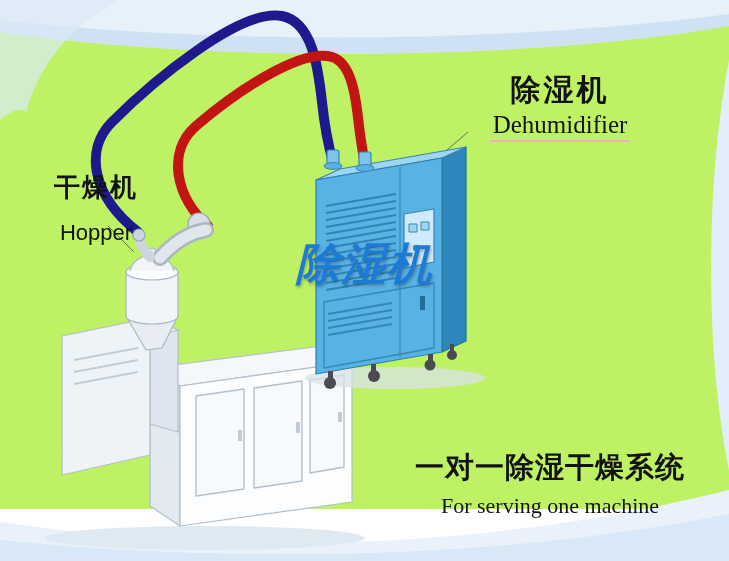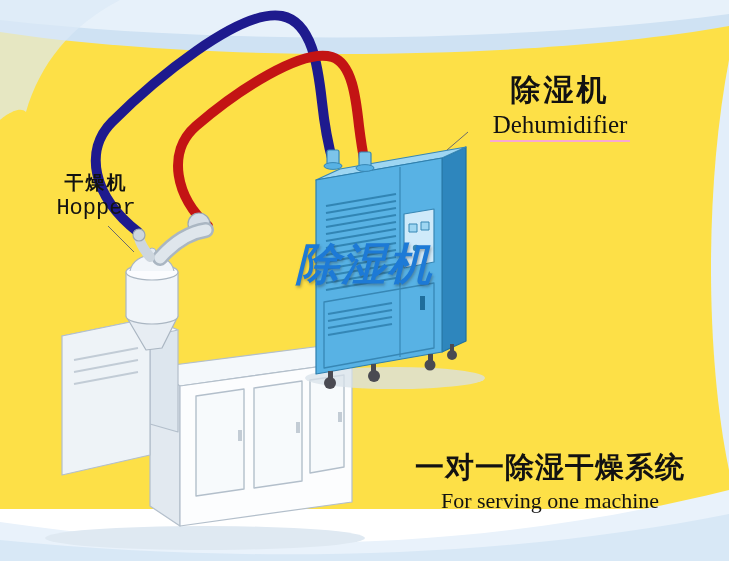--- a/index.html
+++ b/index.html
@@ -1,60 +1,60 @@
 <!DOCTYPE html>
 <html><head>
 <meta charset="utf-8">
 <style>
   * { margin: 0; padding: 0; box-sizing: border-box; }
   html, body { width: 729px; height: 561px; overflow: hidden; background: #fff; }
   body { font-family: "Liberation Sans", "DejaVu Sans", sans-serif; }
-  .canvas { position: relative; width: 729px; height: 509px; background: #fde047; }
+  .canvas { position: relative; width: 729px; height: 509px; background: #bef264; }
   .canvas svg { position: absolute; left: 0; top: 0; }
 
   .label { position: absolute; text-align: center; color: #121212; }
 
   .dehu-label { left: 448px; top: 70px; width: 224px; }
   .dehu-label .cn {
     font-family: "Liberation Serif", "DejaVu Serif", serif;
     font-weight: 700; font-size: 30px; letter-spacing: 3px;
   }
   .dehu-label .en {
     font-family: "Liberation Serif", "DejaVu Serif", serif;
     font-size: 25px; display: inline-block;
     border-bottom: 2px solid #f9a8d4; padding: 0 3px 1px;
   }
 
   .hopper-label { left: 26px; top: 170px; width: 140px; }
   .hopper-label .cn {
     font-family: "Liberation Serif", "DejaVu Serif", serif;
-    font-weight: 700; font-size: 19px; letter-spacing: 2px;
+    font-weight: 700; font-size: 26px; letter-spacing: 2px;
   }
   .hopper-label .en {
-    font-family: Liberation Mono, monospace;
-    font-size: 22px; margin-top: 0;
+    font-family: Liberation Sans, sans-serif;
+    font-size: 22px; margin-top: 15px;
   }
 
   .main-title {
     left: 0; top: 240px; width: 729px;
     color: #1d7ad6; font-style: italic; font-weight: 700;
     text-shadow: 1px 2px 3px rgba(40,40,40,0.35);
     letter-spacing: 2px;
   }
   .main-title .line1 { font-size: 44px; line-height: 1.08; }
   .main-title .line2 { font-size: 44px; line-height: 1.08; }
 
   .caption { left: 398px; top: 448px; width: 304px; }
   .caption .cn {
     font-family: "Liberation Serif", "DejaVu Serif", serif;
     font-weight: 700; font-size: 29px; letter-spacing: 1px; text-align: center;
   }
   .caption .en {
     font-family: "Liberation Serif", "DejaVu Serif", serif;
-    font-size: 22px; 
+    font-size: 22px; margin-top: 5px;
   }
 </style>
 </head>
 <body>
 
 <div class="canvas">
 
   <svg viewBox="0 0 729 561" width="729" height="561">
 
     <g>

